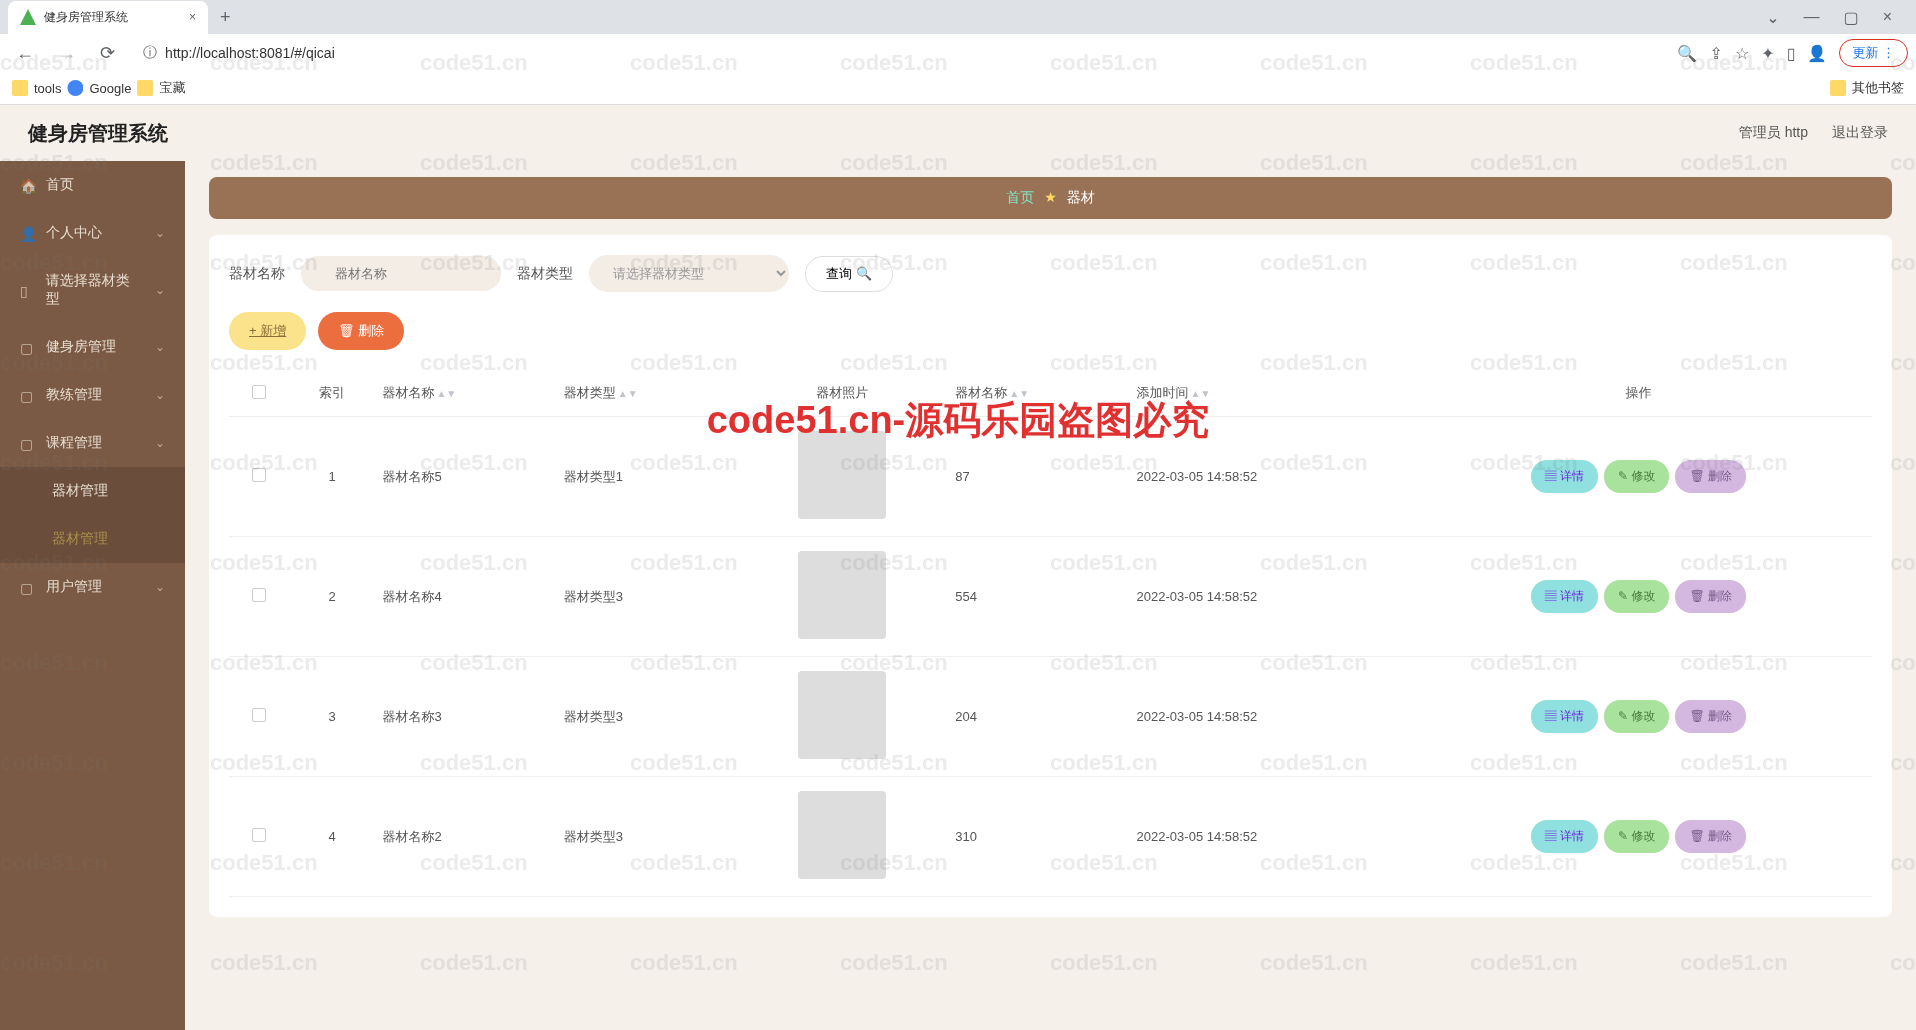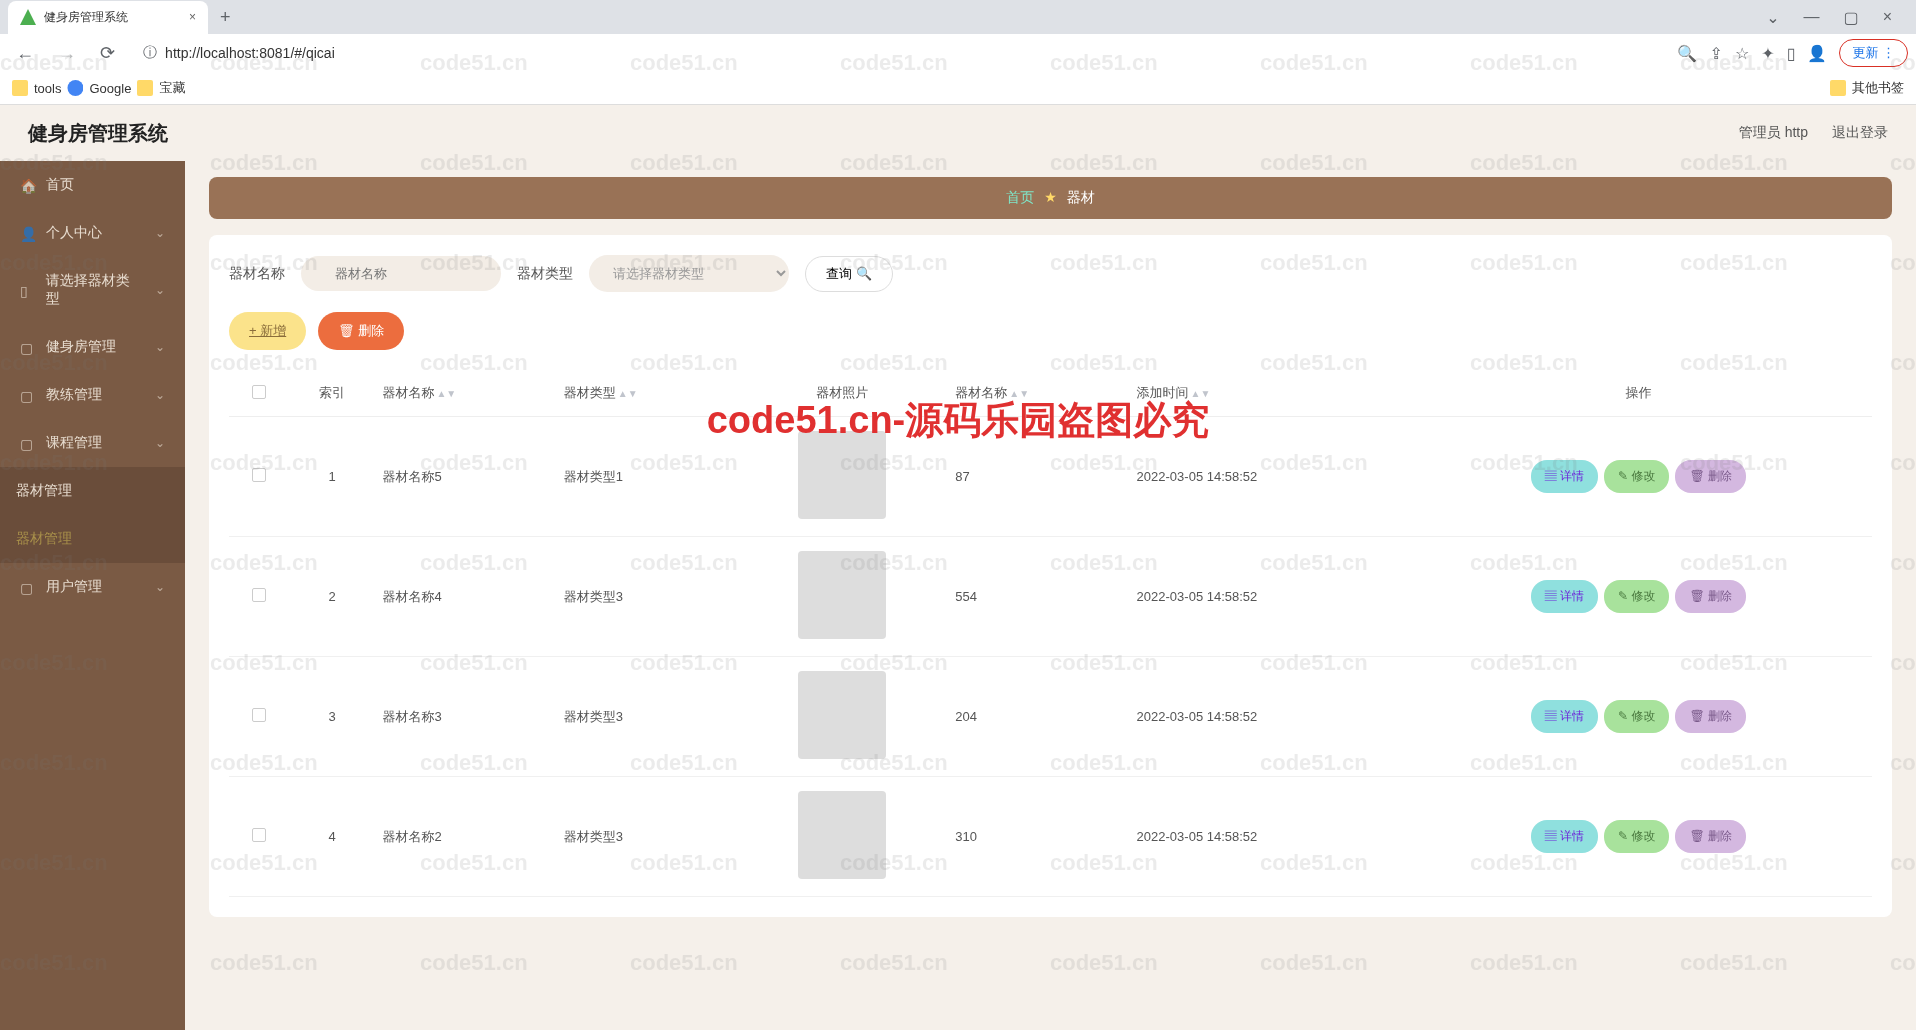--- a/index.html
+++ b/index.html
@@ -32,21 +32,21 @@
 
 .app-header { display: flex; align-items: center; justify-content: space-between; height: 56px; padding: 0 28px; background: #f5f0ea; }
 .app-title { font-size: 20px; font-weight: bold; color: #222; }
 .header-right { display: flex; gap: 24px; font-size: 14px; color: #555; }
 .header-right span { cursor: pointer; }
 
 .app-body { display: flex; height: calc(100vh - 160px); }
 
 .sidebar { width: 185px; background: #7a5a44; color: #e8ddd0; display: flex; flex-direction: column; }
 .menu-item { display: flex; align-items: center; gap: 12px; padding: 15px 20px; font-size: 14px; cursor: pointer; position: relative; }
-.menu-item.sub { padding-left: 16px; background: #6a4d3a; }
+.menu-item.sub { padding-left: 52px; background: #6a4d3a; }
 .menu-item.active { color: #a8904a; }
 .menu-chevron { margin-left: auto; font-size: 12px; opacity: 0.6; }
 .menu-icon { width: 14px; height: 14px; opacity: 0.7; }
 
 .main { flex: 1; padding: 16px 24px; overflow-y: auto; }
 .breadcrumb { background: #997256; color: #fff; border-radius: 8px; padding: 12px 20px; text-align: center; font-size: 14px; margin-bottom: 16px; }
 .breadcrumb .home { color: #7fe6c8; }
 .breadcrumb .star { color: #ffd968; margin: 0 6px; }
 
 .content-card { background: #fff; border-radius: 8px; padding: 20px; }

